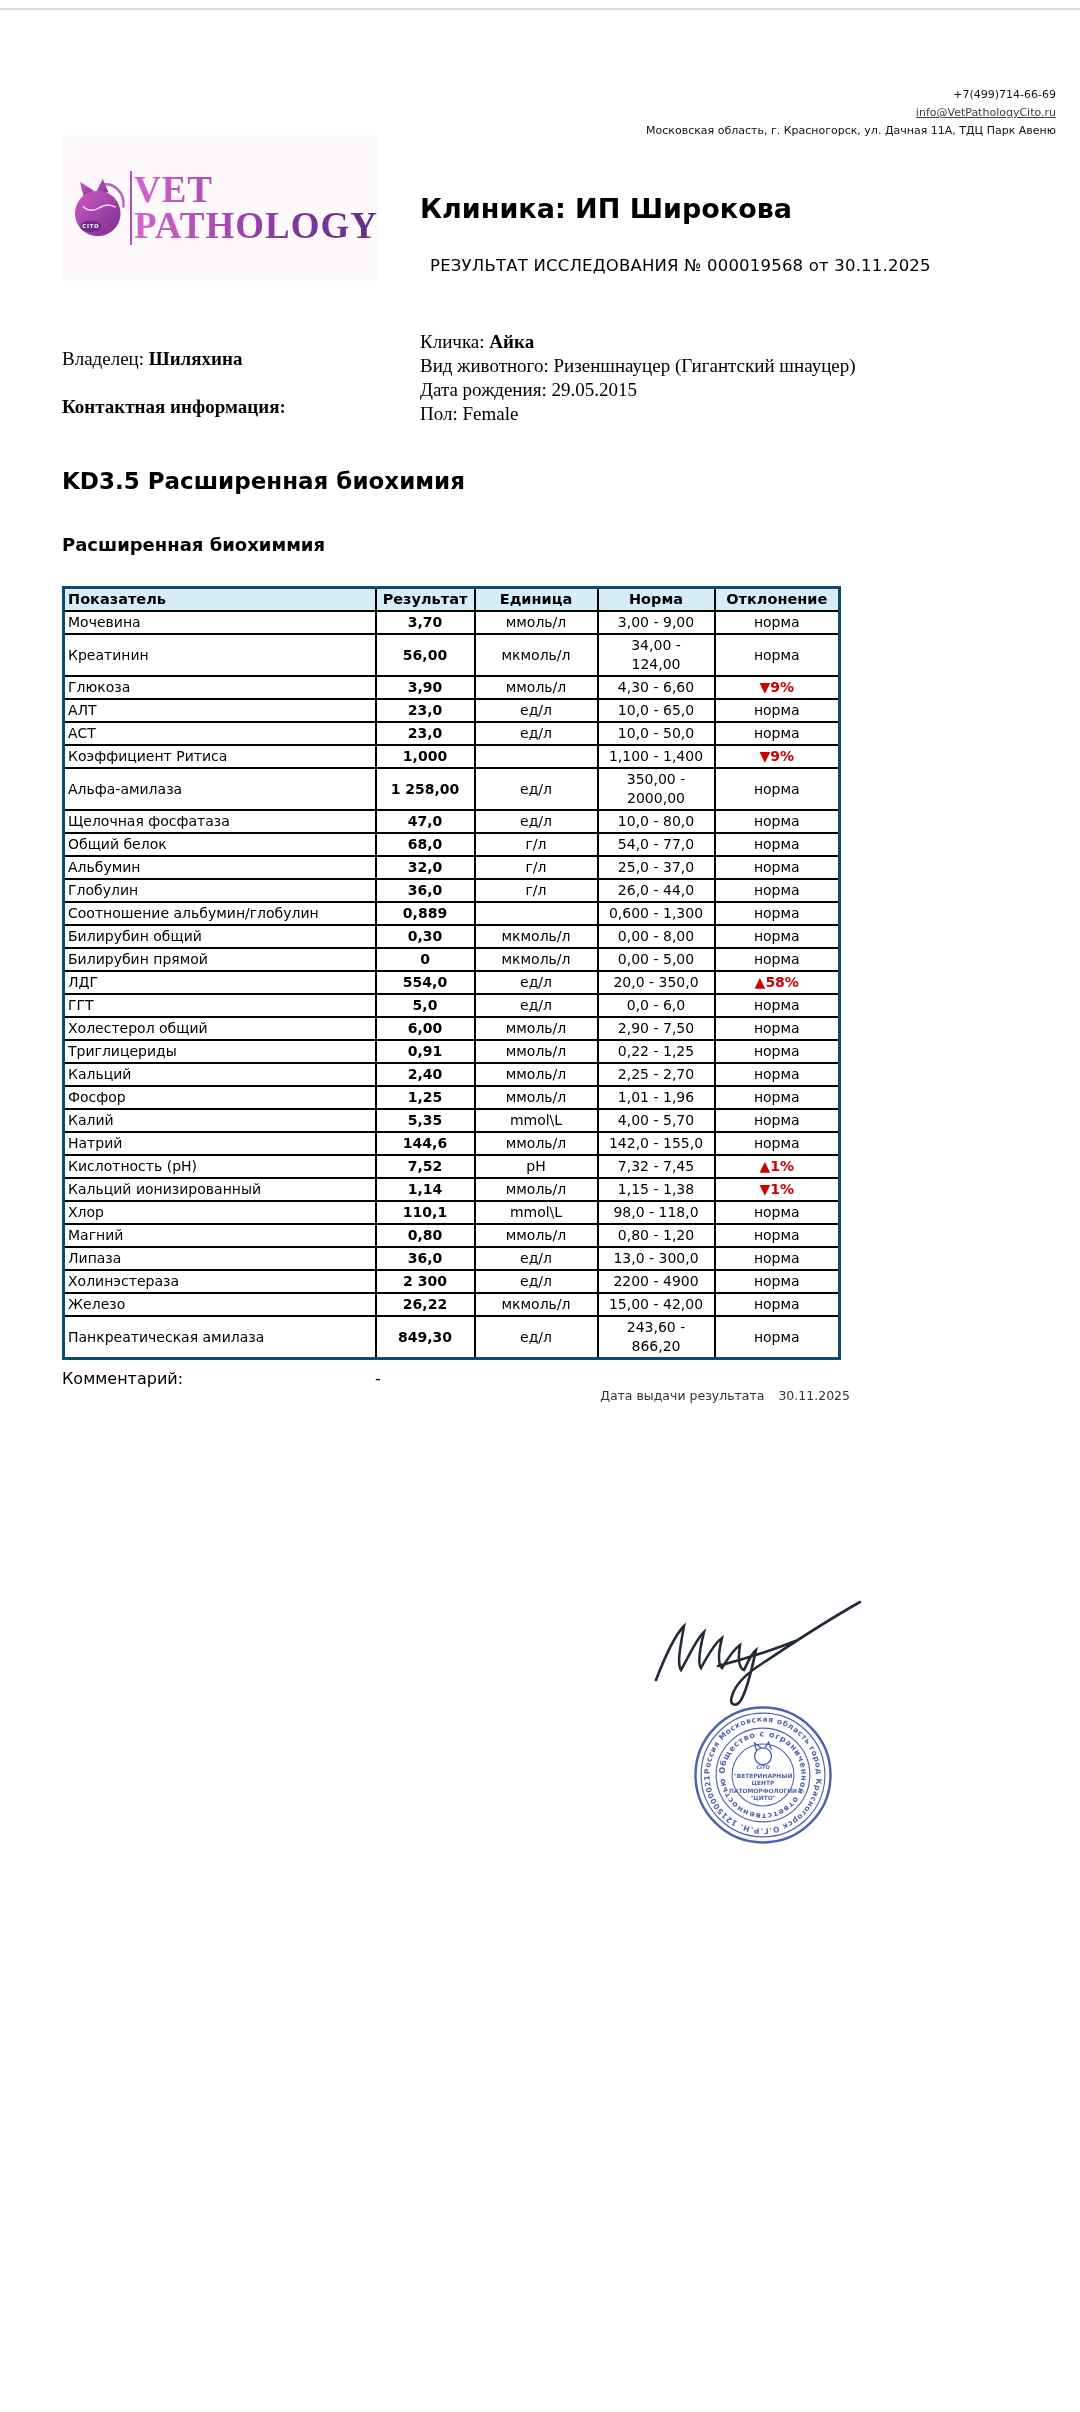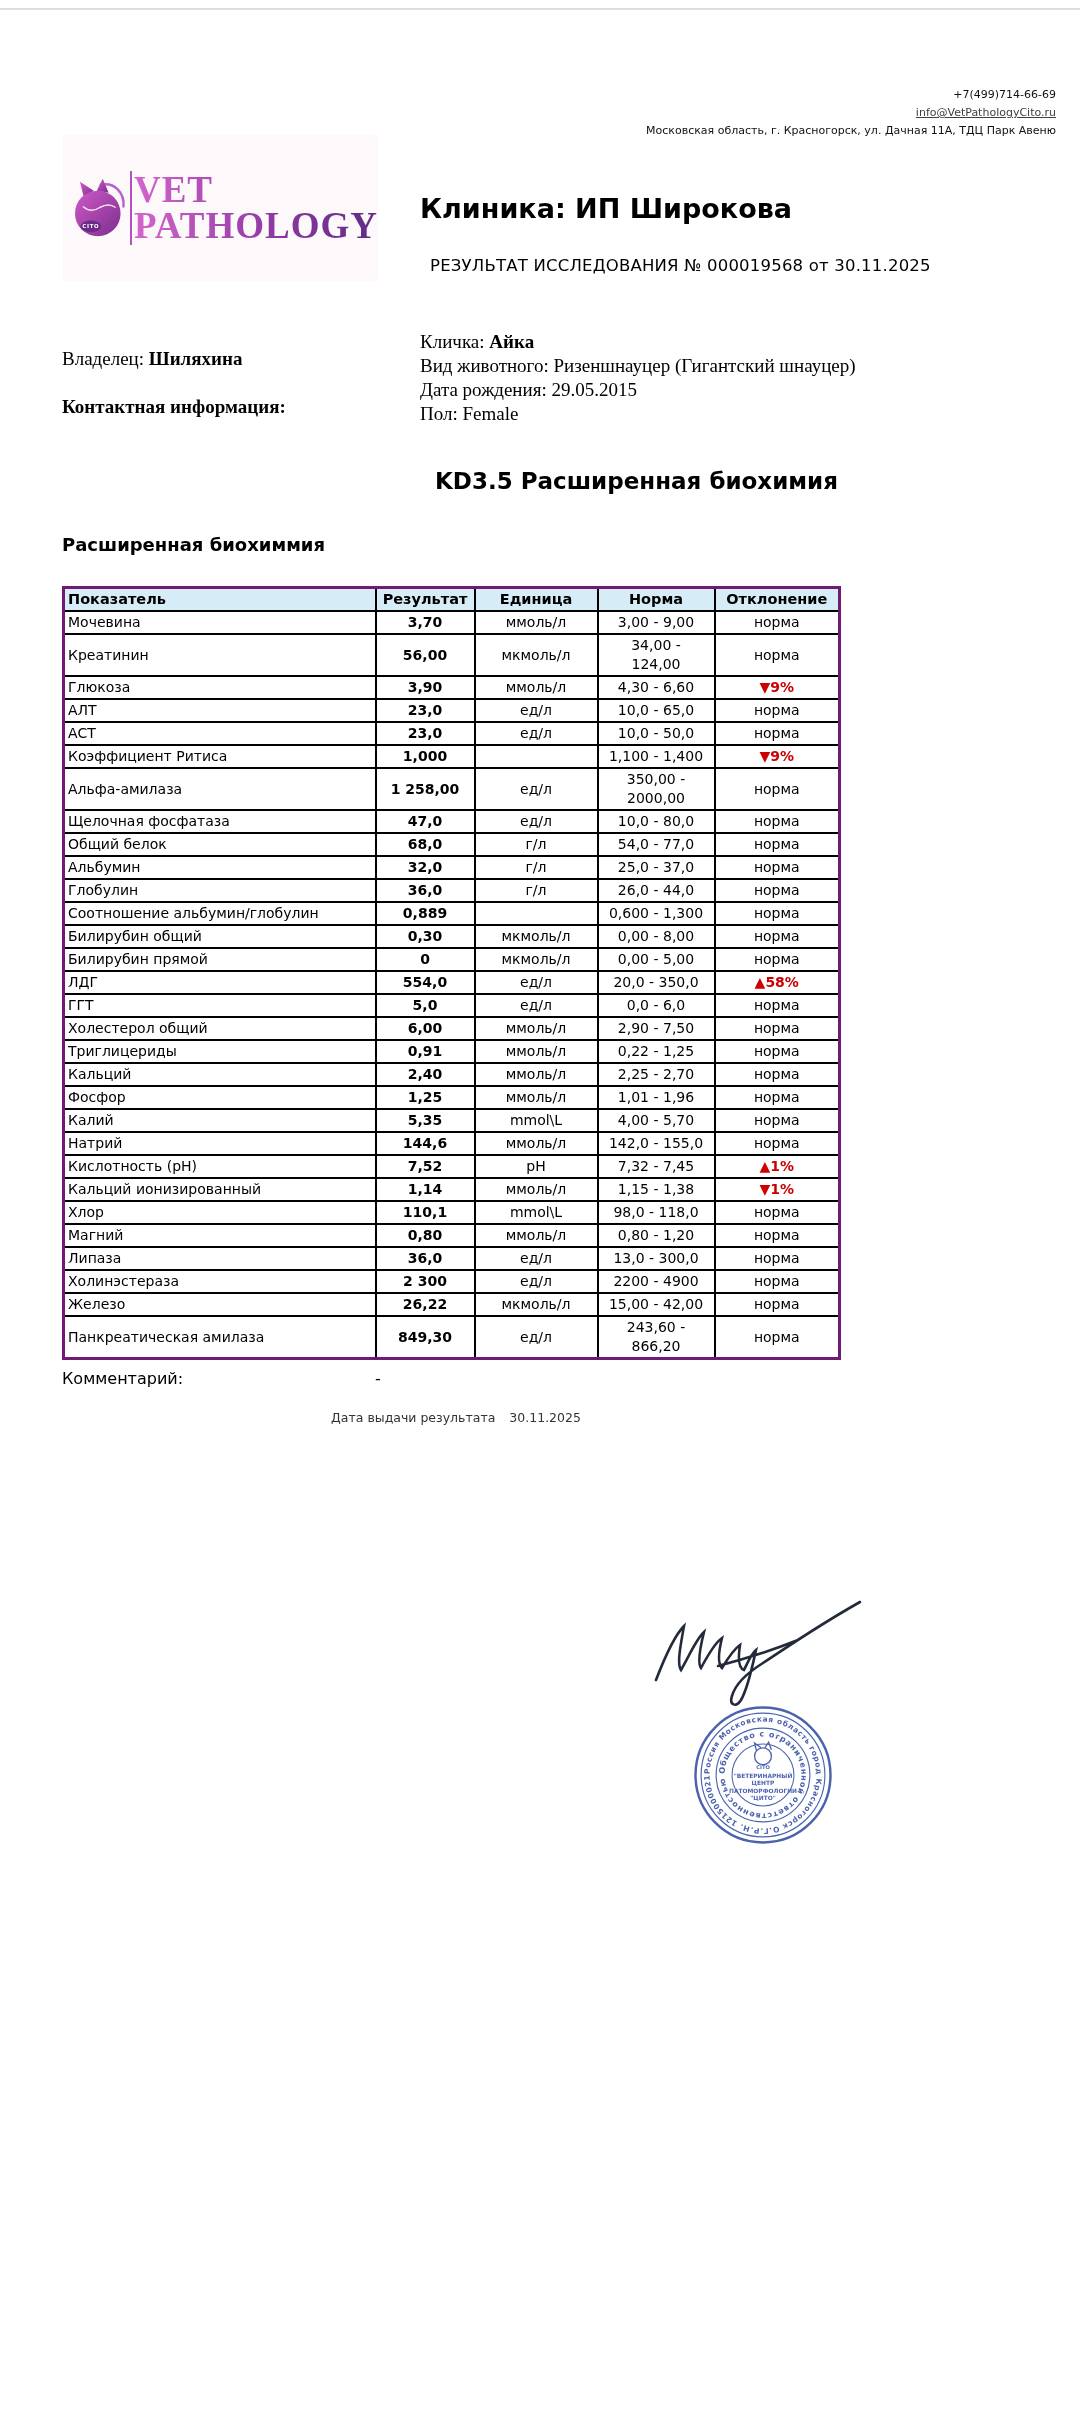--- a/index.html
+++ b/index.html
@@ -21,37 +21,37 @@
 
   .clinic-title{position:absolute;left:420px;top:193px;font-size:27px;font-weight:bold;}
   .result-line{position:absolute;left:430px;top:256px;font-size:16.5px;letter-spacing:.2px;}
 
   
   .serifblk{font-family:"Liberation Serif","DejaVu Serif",serif;font-size:19px;}
   .owner{position:absolute;left:62px;top:348px;}
   .contact-info{position:absolute;left:62px;top:396px;font-weight:bold;}
   .animal{position:absolute;left:420px;top:330px;line-height:24px;}
 
-  .panel-title{position:absolute;left:62px;top:468px;width:776px;text-align:right;font-size:23px;font-weight:bold;}
+  .panel-title{position:absolute;left:62px;top:468px;width:776px;text-align:left;font-size:23px;font-weight:bold;}
 
   
   .main{position:absolute;left:62px;top:534px;width:788px;}
   .table-title{font-size:18px;font-weight:bold;margin:0 0 2px 0;}
-  table.results{border-collapse:collapse;width:776px;font-size:14px;table-layout:fixed;border:3px solid #701a75;margin-top:31px;}
+  table.results{border-collapse:collapse;width:776px;font-size:14px;table-layout:fixed;border:3px solid #0c4a6e;margin-top:31px;}
   .results th,.results td{border:2px solid #000;padding:1px 3px;text-align:center;line-height:19px;overflow:hidden;}
   .results th{background:#d6ecf7;font-size:14.5px;font-weight:bold;}
   .results th.cname,.results td.cname{text-align:left;}
   col.w-name{width:312px;} col.w-res{width:99px;} col.w-unit{width:123px;} col.w-norm{width:117px;} col.w-dev{width:125px;}
   .results td.cres{font-weight:bold;}
   .results td.cnorm{white-space:pre-line;}
   .results td.cdev.low,.results td.cdev.high{color:#cc0000;font-weight:bold;}
 
   .comment{margin-top:9px;font-size:16px;}
   .comment .lbl{display:inline-block;width:313px;}
-  .issue{margin-top:22px;text-align:center;font-size:12.5px;color:#333;}
+  .issue{text-align:right;font-size:12.5px;color:#333;}
   .issue .val{margin-left:14px;}
 
   .signature{position:absolute;left:648px;top:1596px;}
   .stamp{position:absolute;left:688px;top:1700px;opacity:.92;}
 </style>
 </head>
 <body>
 
 <div class="page">
   <div class="topline"></div>

